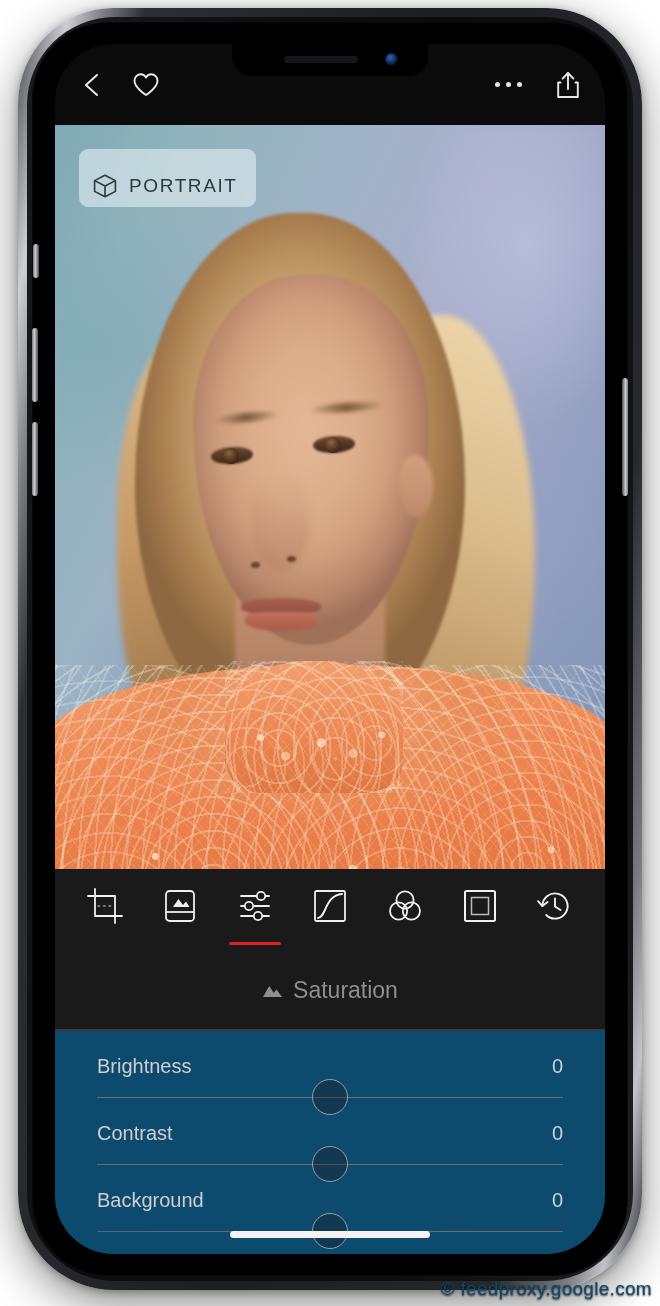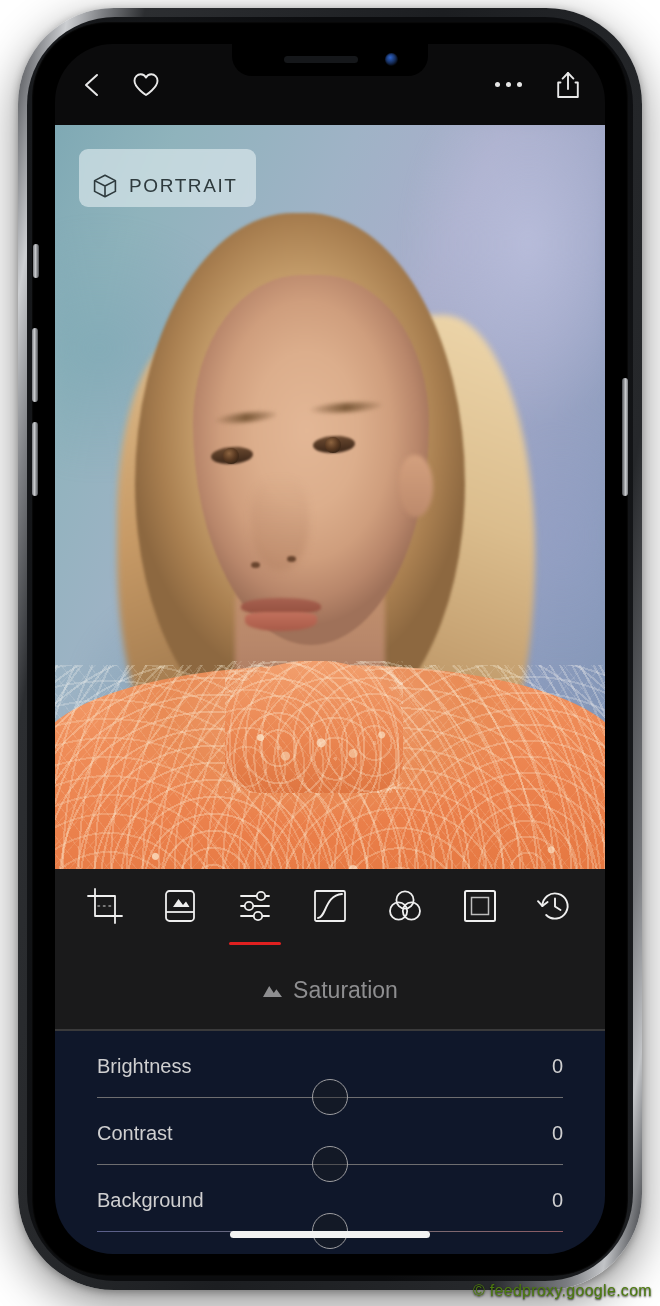--- a/index.html
+++ b/index.html
@@ -213,38 +213,38 @@
     gap:10px; position:relative; cursor:pointer; }
   .tab .tl{ font-size:23px; }
   .tab.active .tl{ color:#ffffff; }
   .tab .tl{ color:#8e8e90; }
   .tab .underline{ position:absolute; bottom:0; left:0; right:0; height:2px;
     background:#3a3a3b; }
   .tab.active .underline{ background:#d32222; height:2px; }
 
   
   .sliders{ position:absolute; left:0; top:987px; width:100%; bottom:0;
-    background:#0f172a; padding:22px 42px 0; }
+    background:#0c4a6e; padding:22px 42px 0; }
   .srow{ position:relative; height:67px; }
   .srow .slabel{ font-size:20px; color:#cfcfd0; position:absolute; left:0; top:2px; }
   .srow .svalue{ font-size:20px; color:#cfcfd0; position:absolute; right:0; top:2px; }
   .track{ position:absolute; left:0; right:0; top:44px; height:1px;
     background:#6e6e70; }
   .track.sat{ background:linear-gradient(90deg,#5a5f8a,#6b6b78 45%,#7a6a72 70%,#8c5a62 100%); }
   .thumb{ position:absolute; left:50%; top:44px; width:36px; height:36px;
     margin-left:-18px; margin-top:-18px; border-radius:50%;
     border:1.6px solid #9d9da0; background:rgba(30,30,31,.35); cursor:pointer; }
 
   
   .home-ind{ position:absolute; left:50%; transform:translateX(-50%);
     bottom:16px; width:200px; height:7px; border-radius:4px; background:#f2f2f2; z-index:25; }
 
   
   .watermark{ position:absolute; right:8px; bottom:6px; z-index:60;
-    font-size:16px; color:#4d7c0f; letter-spacing:.3px;
+    font-size:19px; color:#0c4a6e; letter-spacing:.3px;
     text-shadow:0 1px 2px rgba(0,0,0,.85); }
 </style>
 </head>
 <body>
 
 <div class="stage">
 
   <div class="phone">
     <div class="phone-inner"></div>
     <div class="bezel"></div>

